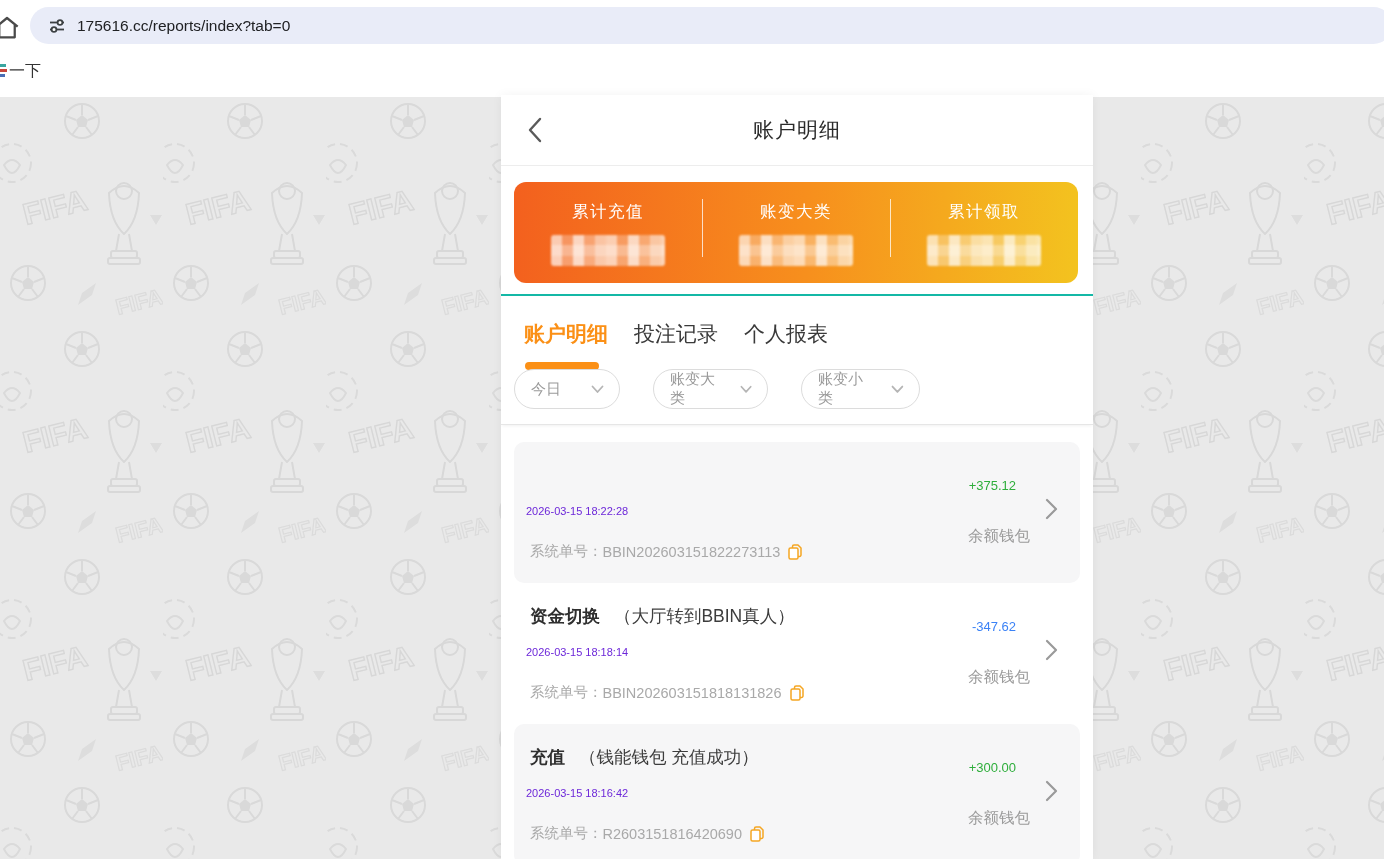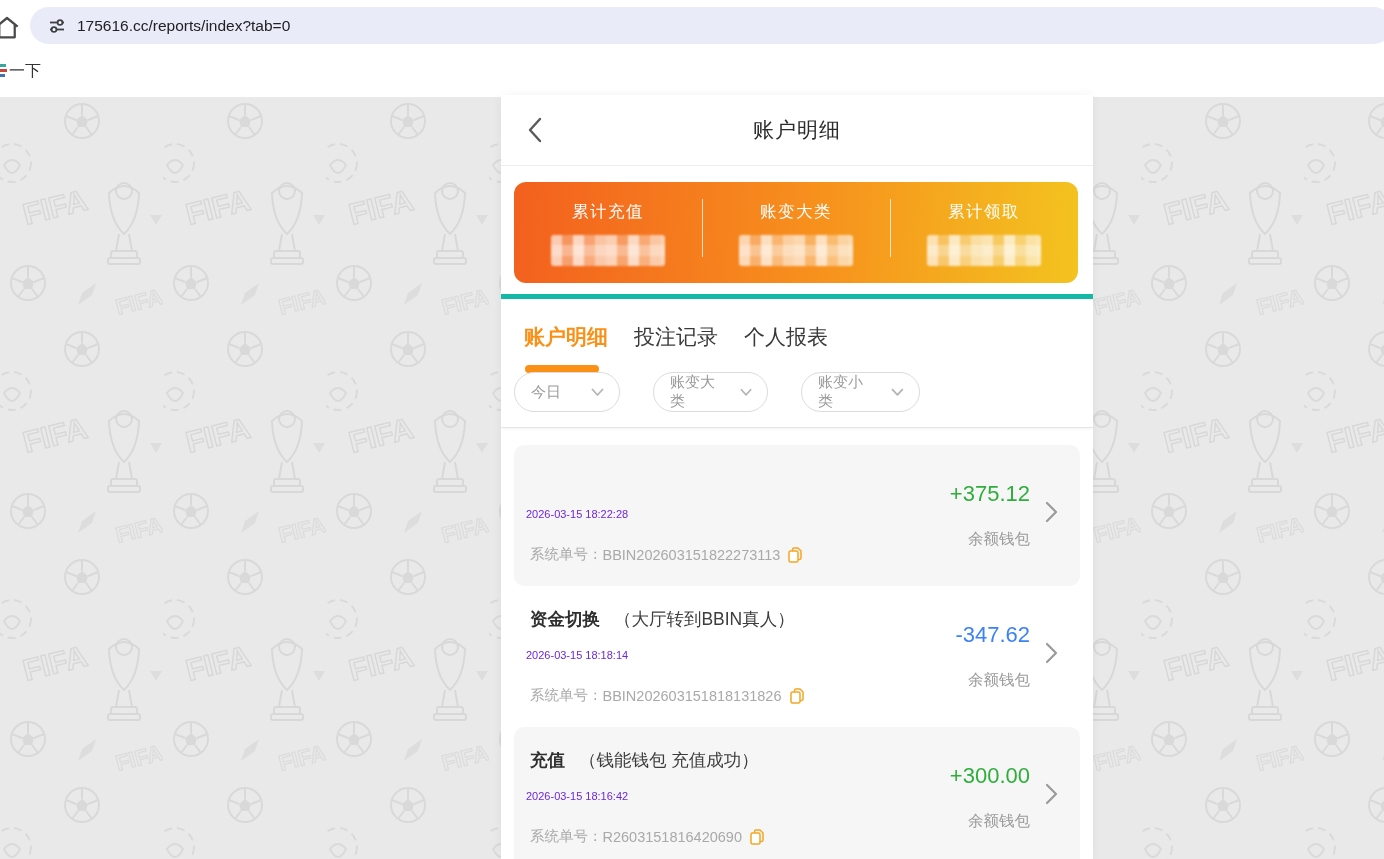--- a/index.html
+++ b/index.html
@@ -29,21 +29,21 @@
   
   .panel{
     position:absolute;left:501px;top:95px;width:592px;height:764px;background:#fff;
     z-index:10;overflow:hidden;box-shadow:0 0 10px rgba(0,0,0,.05);
   }
   .panel-header{position:relative;height:70px;border-bottom:1px solid #ededed;}
   .back-btn{position:absolute;left:26px;top:21px;width:26px;height:28px;cursor:pointer;display:flex;align-items:center;}
   .page-title{position:absolute;left:0;right:0;top:0;height:70px;display:flex;align-items:center;justify-content:center;
     font-size:21px;color:#2b2b2b;font-weight:500;letter-spacing:1px;}
   
-  .stats-section{position:relative;height:128px;border-bottom:5px solid #14b8a6;padding-left:40px;}
+  .stats-section{position:relative;height:128px;border-bottom:2px solid #14b8a6;padding-left:40px;}
   .stats-card{
     position:absolute;left:13px;top:16px;width:564px;height:101px;border-radius:12px;
     background:linear-gradient(93deg,#f3601e 0%,#f78f1d 52%,#f3c31f 100%);
     display:flex;
   }
   .stat-col{flex:1;position:relative;display:flex;flex-direction:column;align-items:center;padding-top:19px;}
   .stat-col + .stat-col::before{
     content:"";position:absolute;left:0;top:17px;width:1px;height:58px;background:rgba(255,255,255,.75);
   }
   .stat-label{color:#fff;font-size:16.5px;font-weight:500;letter-spacing:1.5px;}
@@ -70,21 +70,21 @@
   
   .txn-list{position:relative;margin-top:17px;}
   .txn-item{position:relative;height:141px;margin:0 13px;border-radius:10px;cursor:pointer;}
   .txn-item.shade{background:#f6f6f7;}
   .txn-title{position:absolute;left:16px;top:21px;font-size:17.5px;color:#333;white-space:nowrap;}
   .txn-type{font-weight:bold;color:#2f2f2f;}
   .txn-detail{margin-left:9px;color:#3d3d3d;}
   .txn-date{position:absolute;left:12px;top:63px;font-size:11px;color:#6d28d9;}
   .txn-order{position:absolute;left:16px;top:100px;display:flex;align-items:center;font-size:14.5px;color:#a9a9a9;justify-content:space-between;}
   .copy-btn{margin-left:8px;display:flex;align-items:center;cursor:pointer;}
-  .txn-amount{position:absolute;right:50px;top:36px;font-size:22px;text-align:center;}
+  .txn-amount{position:absolute;right:64px;top:36px;font-size:13px;text-align:center;}
   .txn-wallet{position:absolute;right:50px;top:84px;font-size:15.5px;color:#9b9b9b;text-align:right;}
   .txn-chevron{position:absolute;right:22px;top:55px;}
 </style>
 </head>
 <body>
 
 <div class="backdrop">
   <svg width="1384" height="762" xmlns="http://www.w3.org/2000/svg">
     <defs>
       <g id="ball" stroke="#d9d9d9" fill="none" stroke-width="2">

